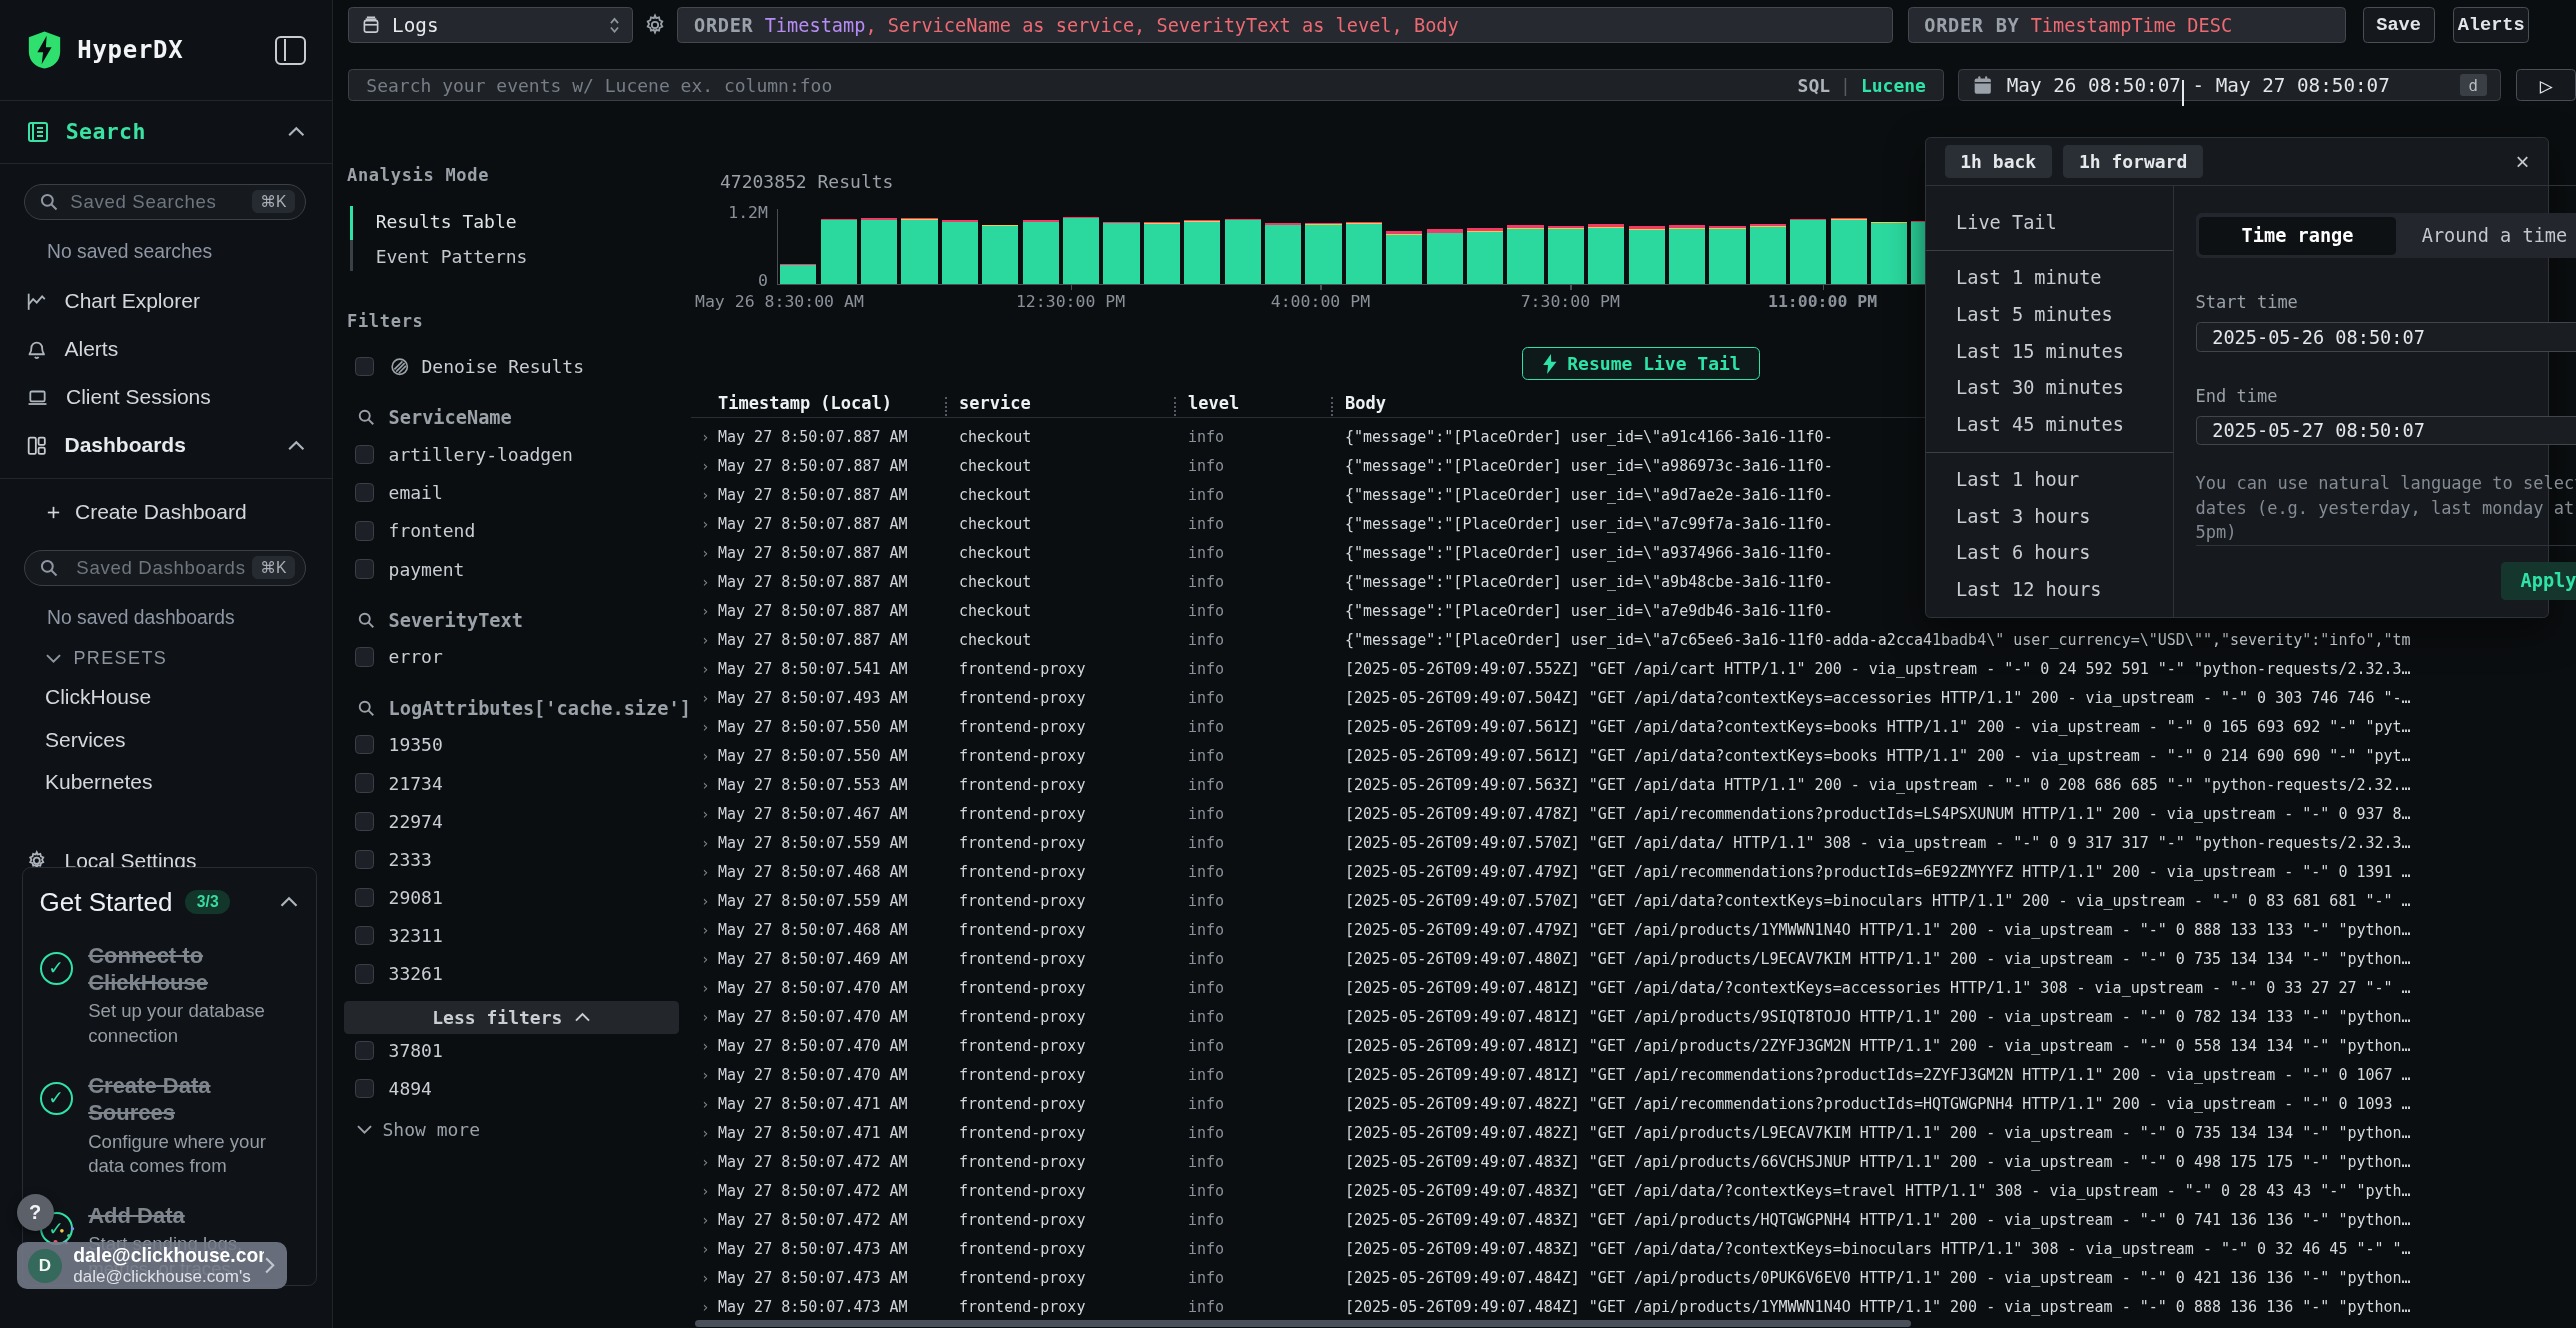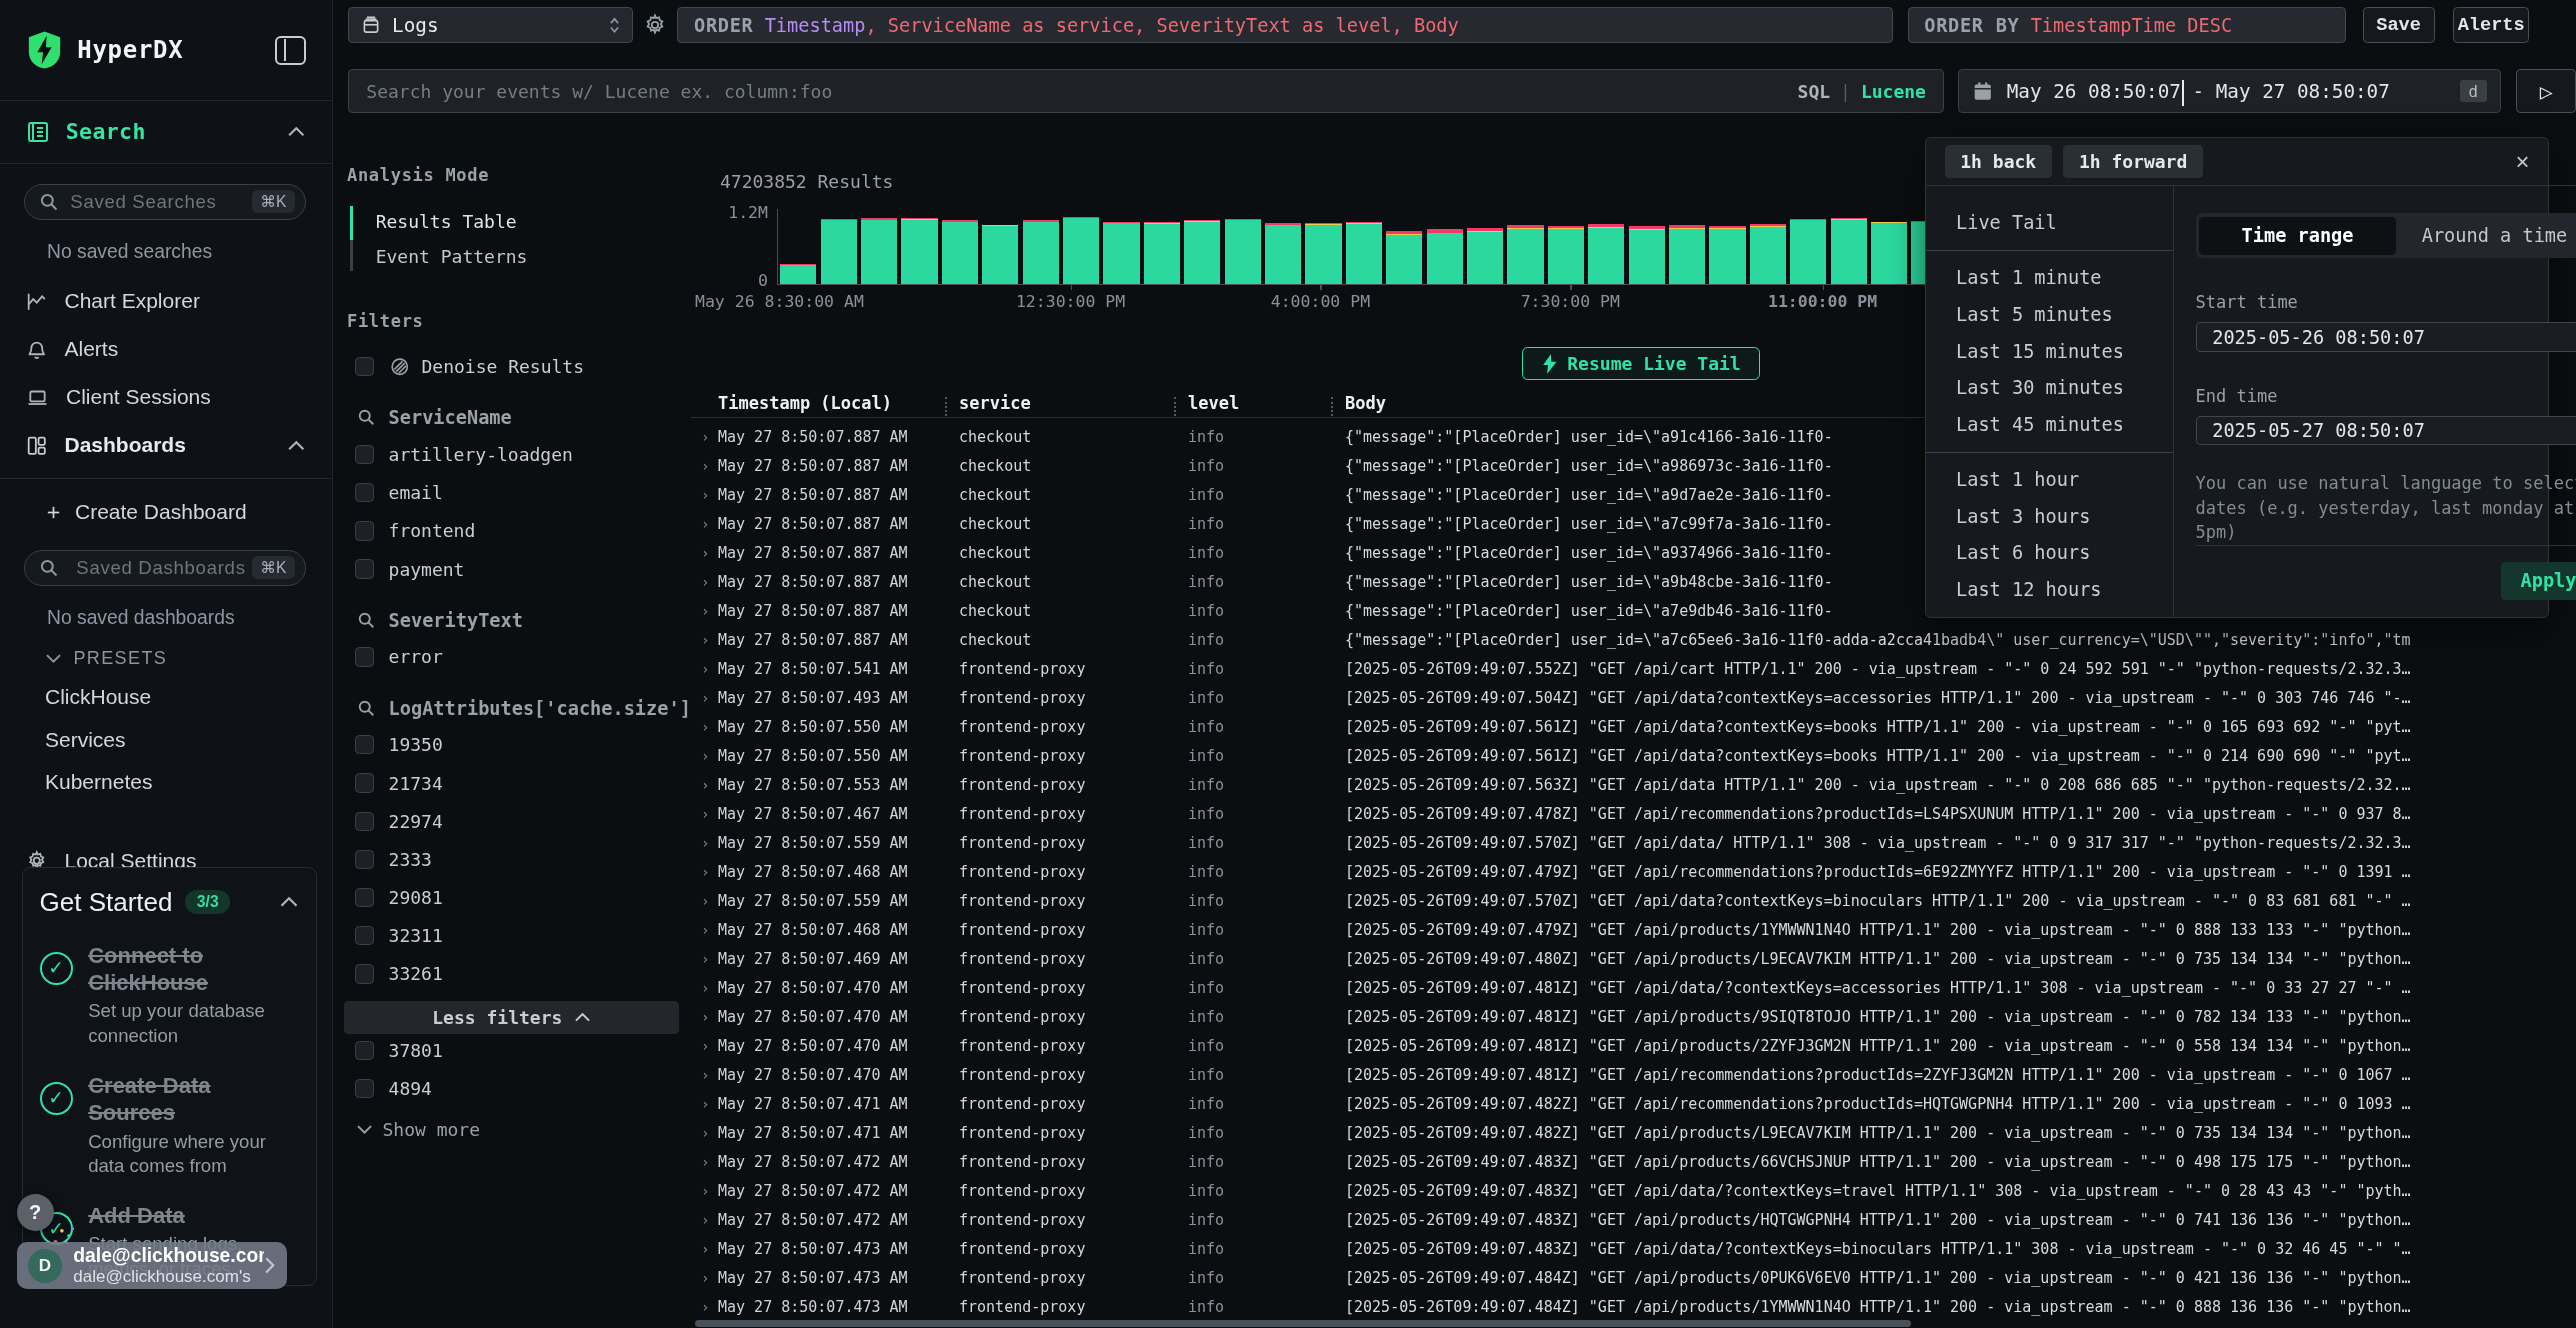--- a/index.html
+++ b/index.html
@@ -60,21 +60,21 @@
   .select-box .sl { font-size:19.3px; color:#e8ebee; margin-left:11.4px; flex:1; }
   .gear-wrap { display:flex; align-items:center; margin:0 10px; }
   .sql-box { width:1216px; background:#26292f; border:1.4px solid #44484f; border-radius:4.3px; display:flex; align-items:center; padding:0 15.7px; font-size:18.6px; white-space:nowrap; overflow:hidden; }
   .kw { color:#9aa1a9; font-weight:bold; letter-spacing:0.7px; }
   .tok-purple { color:#b78df5; }
   .tok-red { color:#ee6a73; }
   .order-box { margin-left:14.3px; width:438px; background:#26292f; border:1.4px solid #44484f; border-radius:4.3px; display:flex; align-items:center; padding:0 15.7px; font-size:18.6px; white-space:nowrap; overflow:hidden; }
   .top-btn { margin-left:17px; width:72px; background:#15181c; border:1.4px solid #4a4e55; border-radius:4.3px; color:#e2e5e9; font-size:18.6px; font-weight:bold; display:flex; align-items:center; justify-content:center;font-family:Liberation Mono, monospace; }
   .top-btn.alerts { width:76px; margin-left:18.6px; }
 
-  .hrow2 { position:absolute; left:0; top:69px; width:100%; height:44px; display:flex; }
+  .hrow2 { position:absolute; left:0; top:69px; width:100%; height:32px; display:flex; }
   .search-box { margin-left:14.3px; width:1601px; background:#1e2126; border:1.4px solid #3c4147; border-radius:4.3px; display:flex; align-items:center; padding:0 17px; }
   .search-ph { flex:1; font-size:18px; color:#767d86; }
   .mode { font-size:18px; font-weight:bold; color:#aeb4bb; }
   .mode-sep { color:#565c64; margin:0 10px; font-size:18px; }
   .mode.active { color:#2fe3a7; }
   .date-box { margin-left:14.3px; width:544px; background:#1e2126; border:1.4px solid #3c4147; border-radius:4.3px; display:flex; align-items:center; padding:0 13px; position:relative; }
   .date-text { font-size:19.3px; color:#e2e5e9; margin-left:13px; flex:1; }
   .caret-line { position:absolute; left:223px; top:10px; width:1.4px; height:26px; background:#e8ebee; }
   .key-badge { background:#3a3f46; color:#b9bec5; font-size:15.7px; border-radius:2.9px; padding:1.4px 8.6px; }
   .play-btn { margin-left:15.7px; width:60px; background:#15181c; border:1.4px solid #4a4e55; border-radius:4.3px; color:#dfe3e8; font-size:21.5px; display:flex; align-items:center; justify-content:center; }

